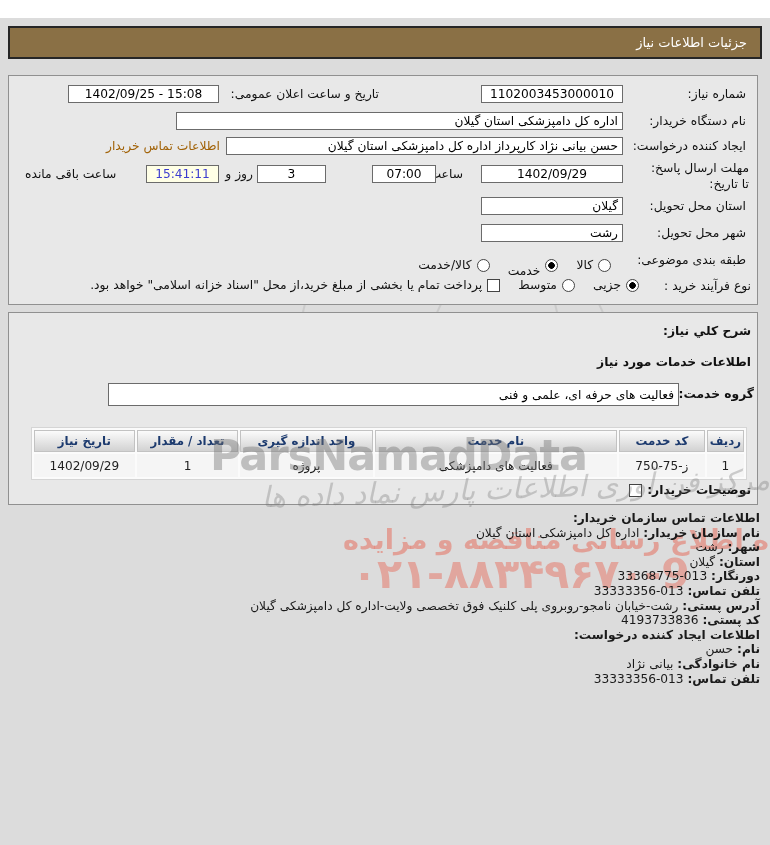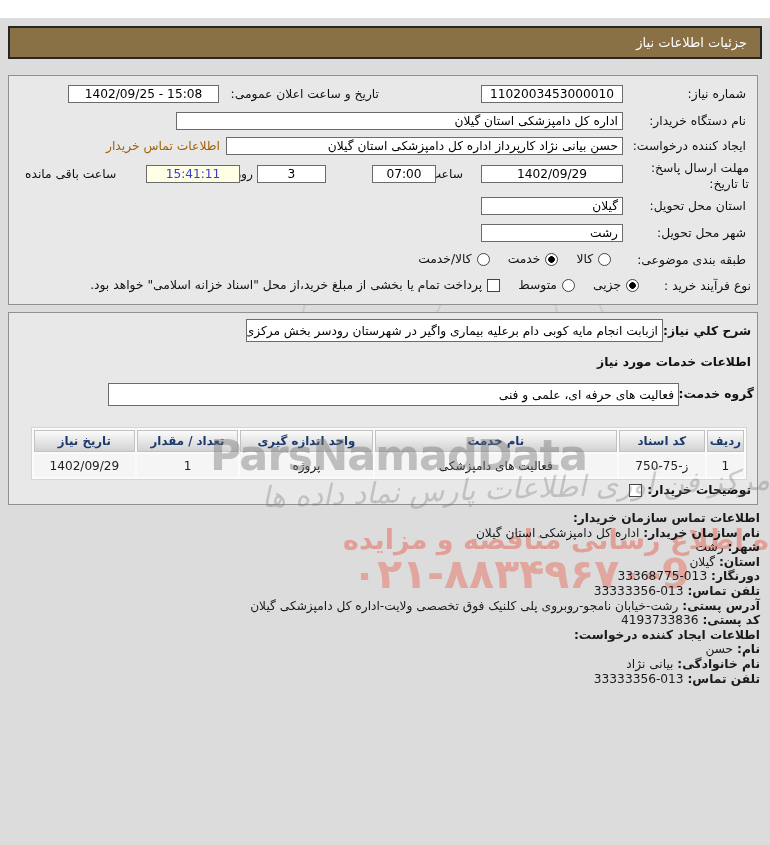--- a/index.html
+++ b/index.html
@@ -90,36 +90,36 @@
     <span class="lbl" style="right:11px; top:63px;">ایجاد کننده درخواست:</span>
     <div class="inp rtl" style="left:217px; top:61px; width:397px;">حسن بیانی نژاد کارپرداز اداره کل دامپزشکی استان گیلان</div>
     <span class="link" style="left:97px; top:63px;">اطلاعات تماس خریدار</span>
 
     <span class="lbl" style="right:8px; top:85px; width:102px; white-space:normal; text-align:right; line-height:1.3;">مهلت ارسال پاسخ: تا تاریخ:</span>
     <div class="inp center" style="left:472px; top:89px; width:142px;">1402/09/29</div>
     <span class="lbl" style="right:294px; top:91px;">ساعت</span>
     <div class="inp center" style="left:363px; top:89px; width:64px;">07:00</div>
     <span class="lbl" style="right:504px; top:91px;">روز و</span>
     <div class="inp center" style="left:248px; top:89px; width:69px;">3</div>
-    <div class="inp timer" style="left:137px; top:89px; width:94px;">15:41:11</div>
+    <div class="inp timer" style="left:137px; top:89px; width:73px;">15:41:11</div>
     <span class="lbl" style="left:16px; top:91px;">ساعت باقی مانده</span>
 
     <span class="lbl" style="right:11px; top:123px;">استان محل تحویل:</span>
     <div class="inp rtl" style="left:472px; top:121px; width:142px;">گیلان</div>
 
     <span class="lbl" style="right:11px; top:150px;">شهر محل تحویل:</span>
     <div class="inp rtl" style="left:472px; top:148px; width:142px;">رشت</div>
 
     <span class="lbl" style="right:11px; top:177px;">طبقه بندی موضوعی:</span>
     <div class="optgroup" style="right:146px; top:176px;">
       <span class="radio"></span>
       <span class="lbl" style="position:static;">کالا</span>
       <span class="gap"></span>
       <span class="radio sel"></span>
-      <span class="lbl" style="position:static;">خدمت</span>
+      <span class="lbl" style="position:static;margin-top:12px;">خدمت</span>
       <span class="gap"></span>
       <span class="radio"></span>
       <span class="lbl" style="position:static;">کالا/خدمت</span>
     </div>
 
     <span class="lbl" style="right:6px; top:203px;">نوع فرآیند خرید :</span>
     <div class="optgroup" style="right:118px; top:202px;">
       <span class="radio sel"></span>
       <span class="lbl" style="position:static;">جزیی</span>
       <span class="gap"></span>
@@ -127,33 +127,32 @@
       <span class="lbl" style="position:static;">متوسط</span>
       <span class="gap"></span>
       <span class="chk"></span>
       <span class="lbl" style="position:static;">پرداخت تمام یا بخشی از مبلغ خرید،از محل "اسناد خزانه اسلامی" خواهد بود.</span>
     </div>
   </div>
 
   <div class="panel box2">
 
     <span class="lbl b" style="right:6px; top:11px;">شرح کلي نیاز:</span>
-    <div class="inp rtl tall" style="left:237px; top:6px; width:417px;">ازبابت انجام مایه کوبی دام برعلیه بیماری واگیر در شهرستان رودسر بخش مرکزی</div>
 
     <span class="lbl b" style="right:6px; top:42px;">اطلاعات خدمات مورد نیاز</span>
 
     <span class="lbl b" style="right:3px; top:74px;">گروه خدمت:</span>
     <div class="inp rtl tall" style="left:99px; top:70px; width:571px;">فعالیت های حرفه ای، علمی و فنی</div>
 
     <div class="grid-wrap">
       <table class="grid">
         <thead>
           <tr>
             <th style="width:34px;margin-top:43px;">ردیف</th>
-            <th style="width:86px;">کد اسناد</th>
+            <th style="width:86px;">کد خدمت</th>
             <th style="width:244px;margin-top:32px;">نام خدمت</th>
             <th style="width:133px;">واحد اندازه گیری</th>
             <th style="width:102px;">تعداد / مقدار</th>
             <th style="width:101px;">تاریخ نیاز</th>
           </tr>
         </thead>
         <tbody>
           <tr>
             <td>1</td>
             <td dir="ltr">750-75-ز</td>

